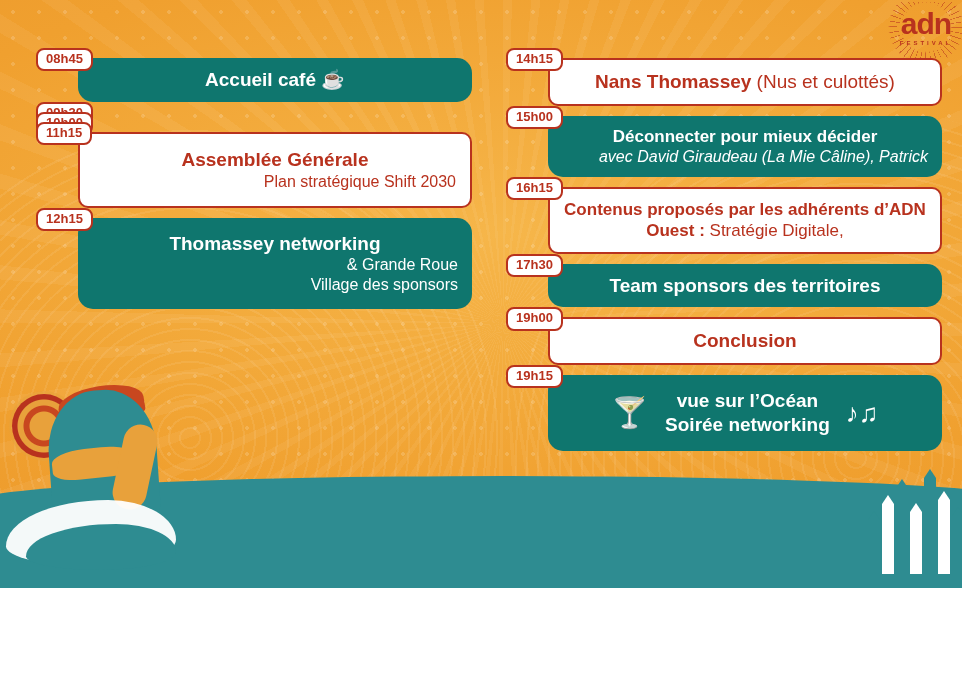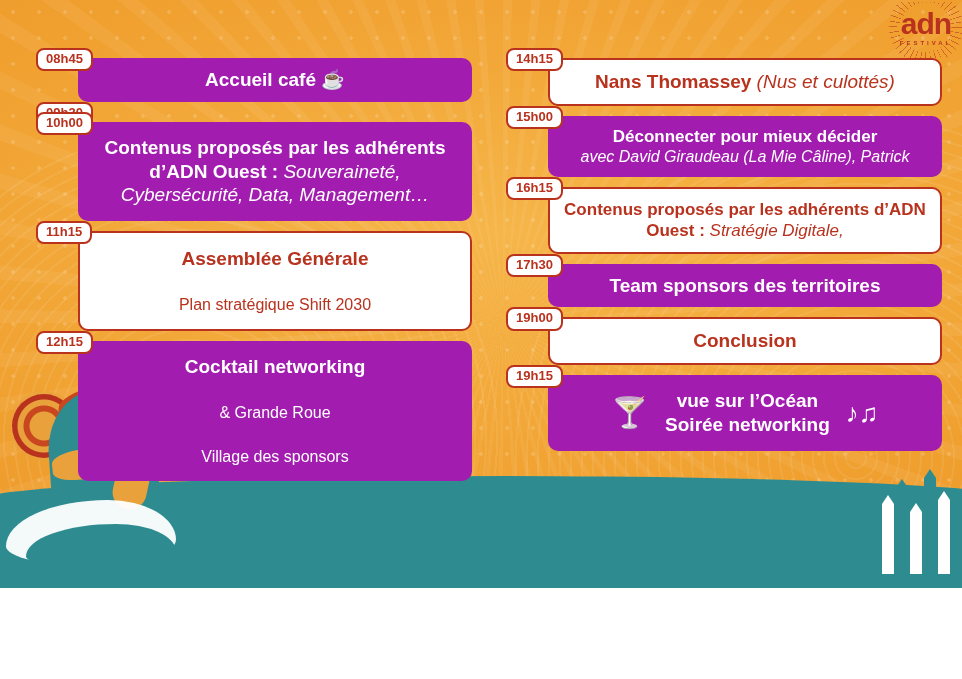--- a/index.html
+++ b/index.html
@@ -157,41 +157,42 @@
     margin-left: 48px;
     border-radius: 10px;
     padding: 10px 14px;
     text-align: center;
     line-height: 1.25;
     box-sizing: border-box;
     position: relative;
     z-index: 2;
   }
   .card.filled {
-    background: #a21caf;
+    background: #0f766e;
     color: #ffffff;
+    border-radius: 15px;
   }
   .card.outline {
     background: #ffffff;
     border: 2px solid #B8321E;
     color: #B8321E;
   }
   .card .title {
     font-size: 19px;
     font-weight: 700;
   }
   .card .title.small { font-size: 17px; }
   .card .sub {
     font-size: 16px;
     font-weight: 400;
     font-style: italic;
-  }
-  .card .sub.upright { font-style: normal; margin-top: 24px; }
+    text-align: right;
+  }
+  .card .sub.upright { font-style: normal; }
   .card .inline-italic {
-    font-style: italic;
     font-weight: 400;
     margin-top: 40px;
   }
   .emoji {
     font-style: normal;
     font-weight: 400;
   }
   .with-icons {
     display: flex;
     align-items: center;
@@ -345,39 +346,34 @@
           </div>
         </div>
       </div>
 
       <div class="slot">
         <div class="time-badge">09h30</div>
       </div>
 
       <div class="slot">
         <div class="time-badge">10h00</div>
-        <div class="card filled h-tall">
-          <div class="title">
-            <span>Contenus proposés par les adhérents d’ADN Ouest :</span><span class="inline-italic"> Souveraineté, Cybersécurité, Data,  Management…</span>
-          </div>
-        </div>
       </div>
 
       <div class="slot">
         <div class="time-badge">11h15</div>
         <div class="card outline h-tall">
           <div class="title">Assemblée Générale</div>
           <div class="sub upright">Plan stratégique Shift 2030</div>
         </div>
       </div>
 
       <div class="slot">
         <div class="time-badge">12h15</div>
         <div class="card filled h-tall">
-          <div class="title">Cocktail networking</div>
+          <div class="title">Thomassey networking</div>
           <div class="sub upright">&amp; Grande Roue</div>
           <div class="sub upright">Village des sponsors</div>
         </div>
       </div>
 
     </div>
 
     <div class="col right">
 
       <div class="slot">

